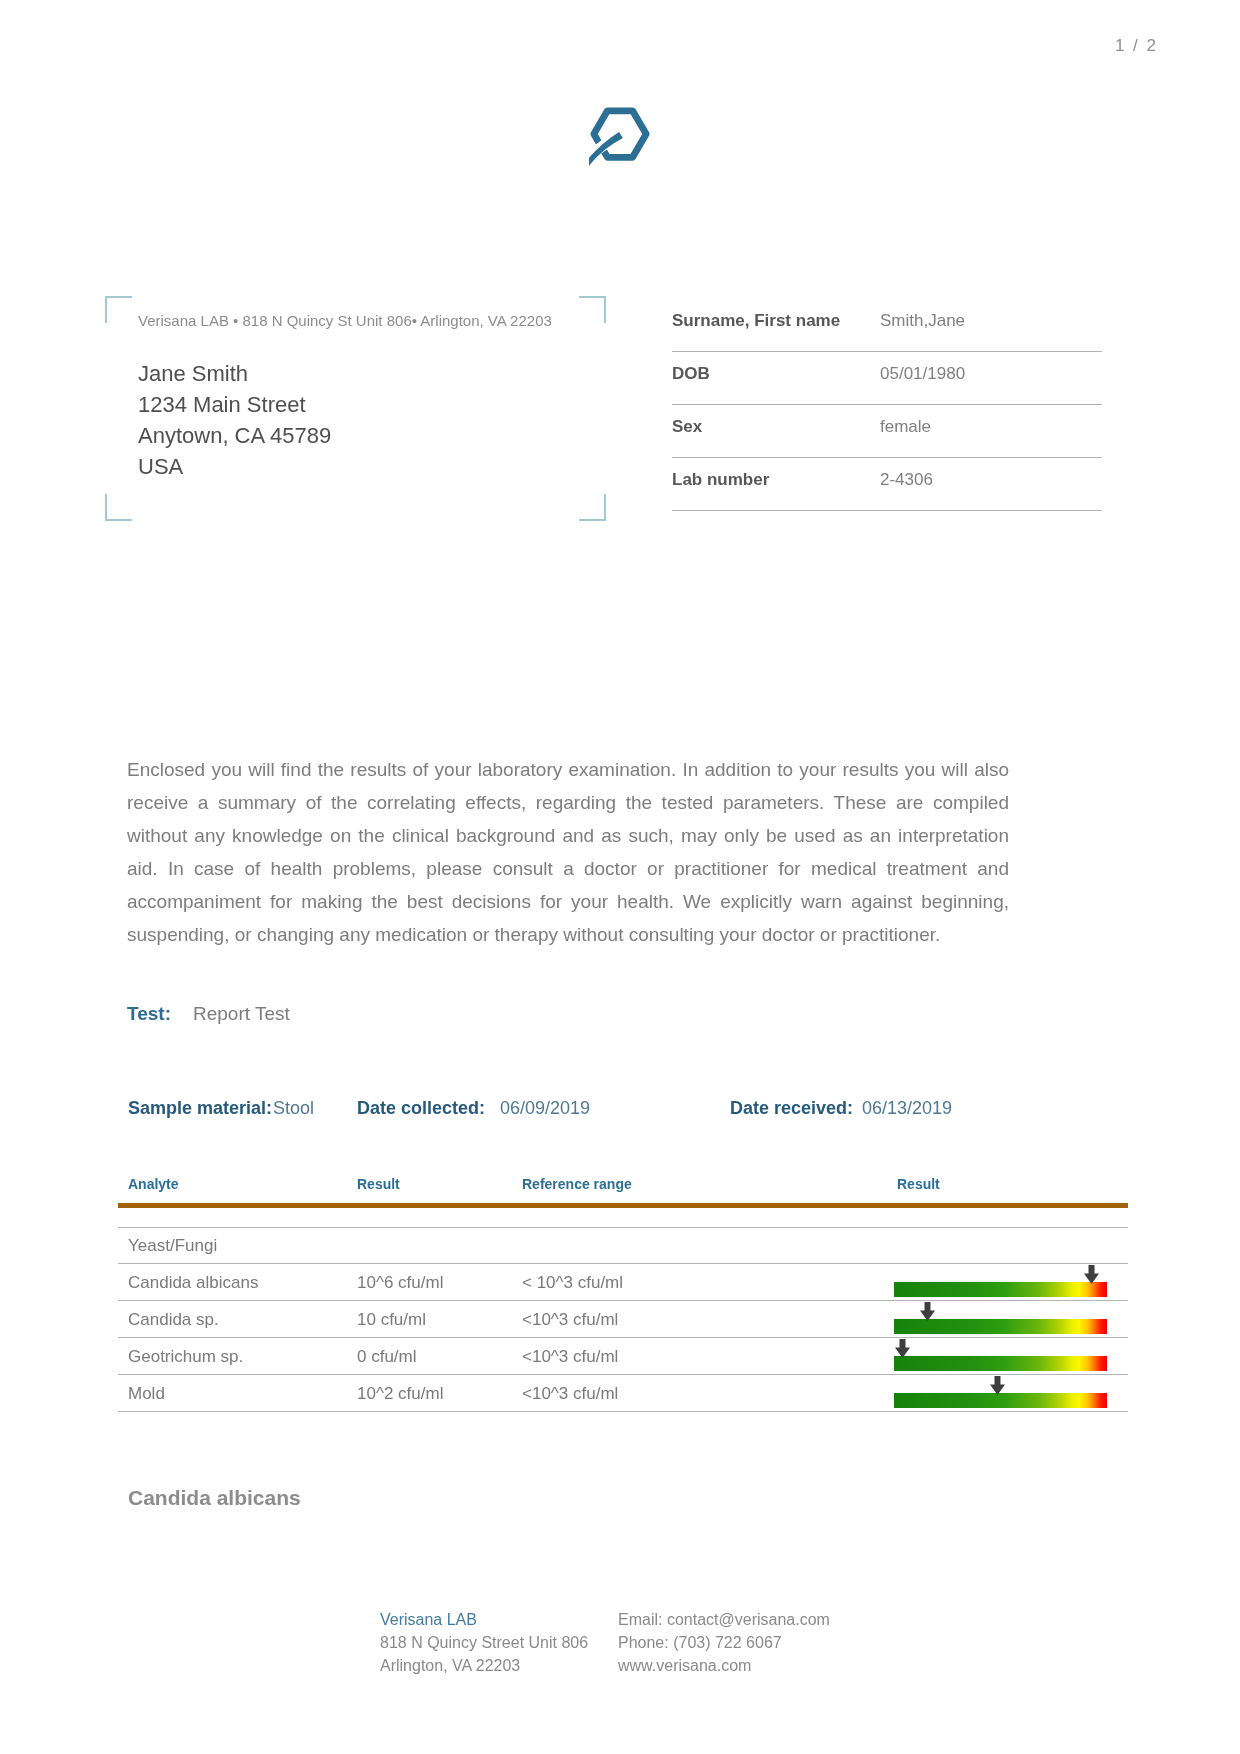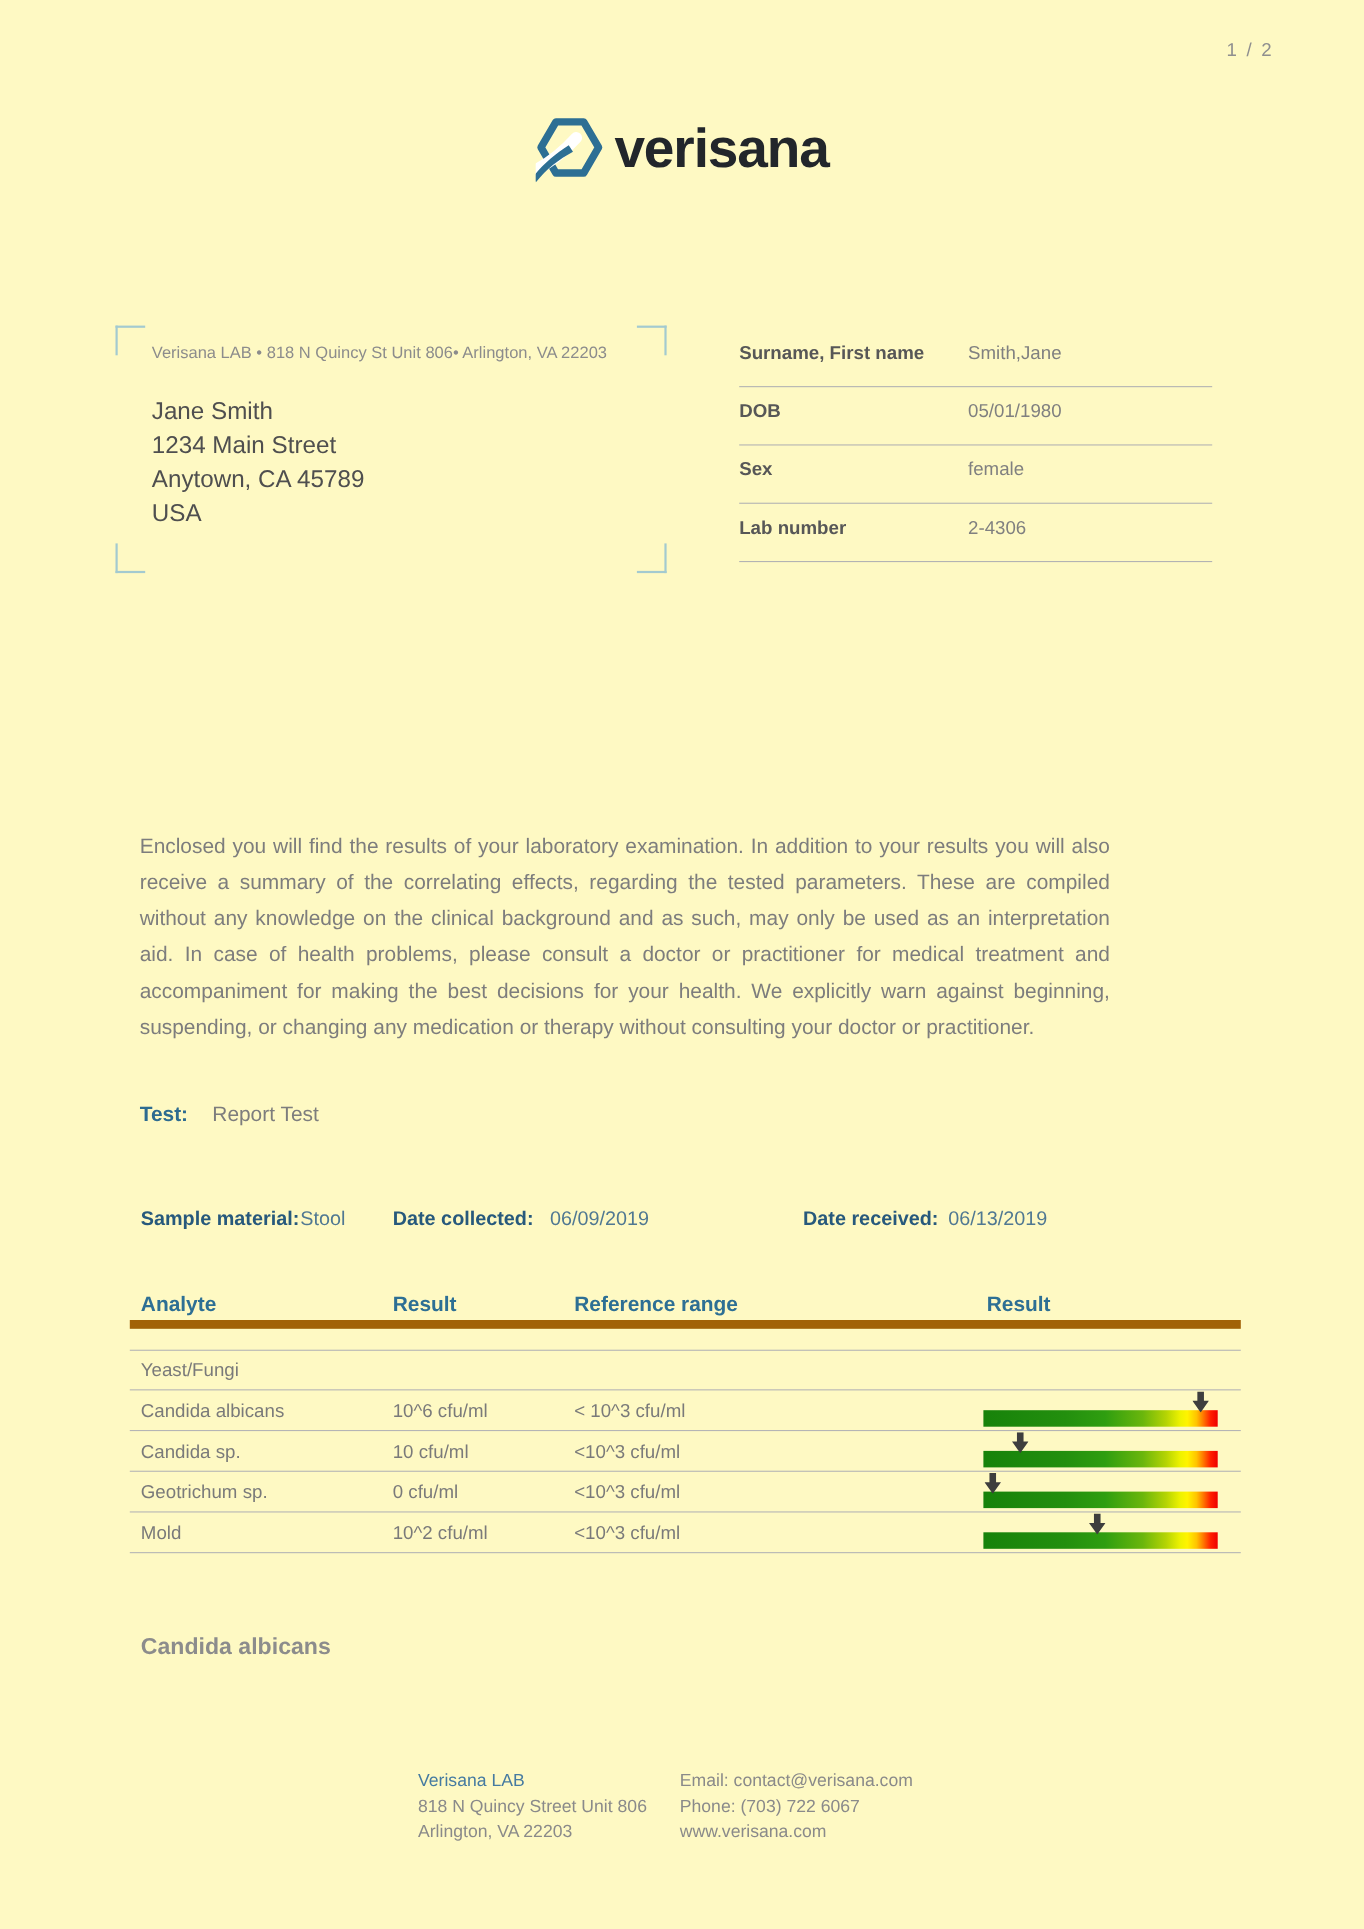--- a/index.html
+++ b/index.html
@@ -1,19 +1,19 @@
 <!DOCTYPE html>
 <html><head>
 <meta charset="utf-8">
 <style>
   * { margin:0; padding:0; box-sizing:border-box; }
   html,body { background:#e8e8e8; }
   .page {
     position:relative; width:1240px; height:1754px; margin:0 auto;
-    background:#fef9c3; overflow:hidden;
+    background:#ffffff; overflow:hidden;
     font-family:"Liberation Sans", sans-serif; color:#7d7d7d;
   }
   .abs { position:absolute; }
 
   
   .page-num { top:36px; right:82px; font-size:17px; color:#8f8f8f; letter-spacing:2px; }
 
   
   .logo { top:104px; left:0; width:100%; display:flex; justify-content:center; align-items:center; gap:10px; }
   .logo-text { font-size:50px; font-weight:bold; color:#22262b; letter-spacing:-1px; line-height:1; padding-bottom:6px;}
@@ -43,21 +43,21 @@
   .test-value { color:#7d7d7d; }
 
   
   .sample-line { top:1098px; left:0; width:100%; height:30px; font-size:18px; }
   .sample-line span { position:absolute; top:0; white-space:nowrap; }
   .s-lab { font-weight:bold; color:#27597c; }
   .s-val { color:#507892; }
 
   
   .rtable { top:1168px; left:118px; width:1010px; font-size:17px; }
-  .thead { position:relative; height:40px; border-bottom:8px solid #a16207; font-size:19px; font-weight:bold; color:#2d6f94; }
+  .thead { position:relative; height:40px; border-bottom:5px solid #a16207; font-size:14px; font-weight:bold; color:#2d6f94; }
   .thead span { position:absolute; top:8px; white-space:nowrap; }
   .gap-row { height:20px; border-bottom:1px solid #b5b5b5; }
   .trow { position:relative; height:37px; border-bottom:1px solid #b5b5b5; color:#7a7a7a; }
   .trow .cell { position:absolute; top:9px; white-space:nowrap; }
   .col-a { left:10px; } .col-b { left:239px; } .col-c { left:404px; } .col-d { left:779px; }
   .section-row { height:36px; }
   .section-row .cell { top:8px; }
 
   .bar-zone { position:absolute; left:776px; top:0; width:213px; height:100%; }
   .grad-bar {
@@ -83,21 +83,20 @@
   <div class="abs page-num">1 / 2</div>
 
   <div class="abs logo">
     <span>
       <svg width="62" height="62" viewBox="0 0 64 64">
         <polygon points="19,7 45,7 59,31 45,55 19,55 5,31" fill="none" stroke="#2d6f94" stroke-width="7" stroke-linejoin="round"></polygon>
         <path d="M -4 54 Q 18 44 38 22" fill="none" stroke="#ffffff" stroke-width="11" stroke-linecap="round"></path>
         <path d="M 0 64 C 10 51 22 42 35 35 L 31 29 C 18 37 7 47 -2 58 Z" fill="#2d6f94"></path>
       </svg>
     </span>
-    <span class="logo-text">verisana</span>
   </div>
 
   <div class="abs corner c-tl" style="top:296px; left:105px;"></div>
   <div class="abs corner c-tr" style="top:296px; left:579px;"></div>
   <div class="abs corner c-bl" style="top:494px; left:105px;"></div>
   <div class="abs corner c-br" style="top:494px; left:579px;"></div>
 
   <div class="abs sender-line">Verisana LAB • 818 N Quincy St Unit 806• Arlington, VA 22203</div>
 
   <div class="abs recipient">

